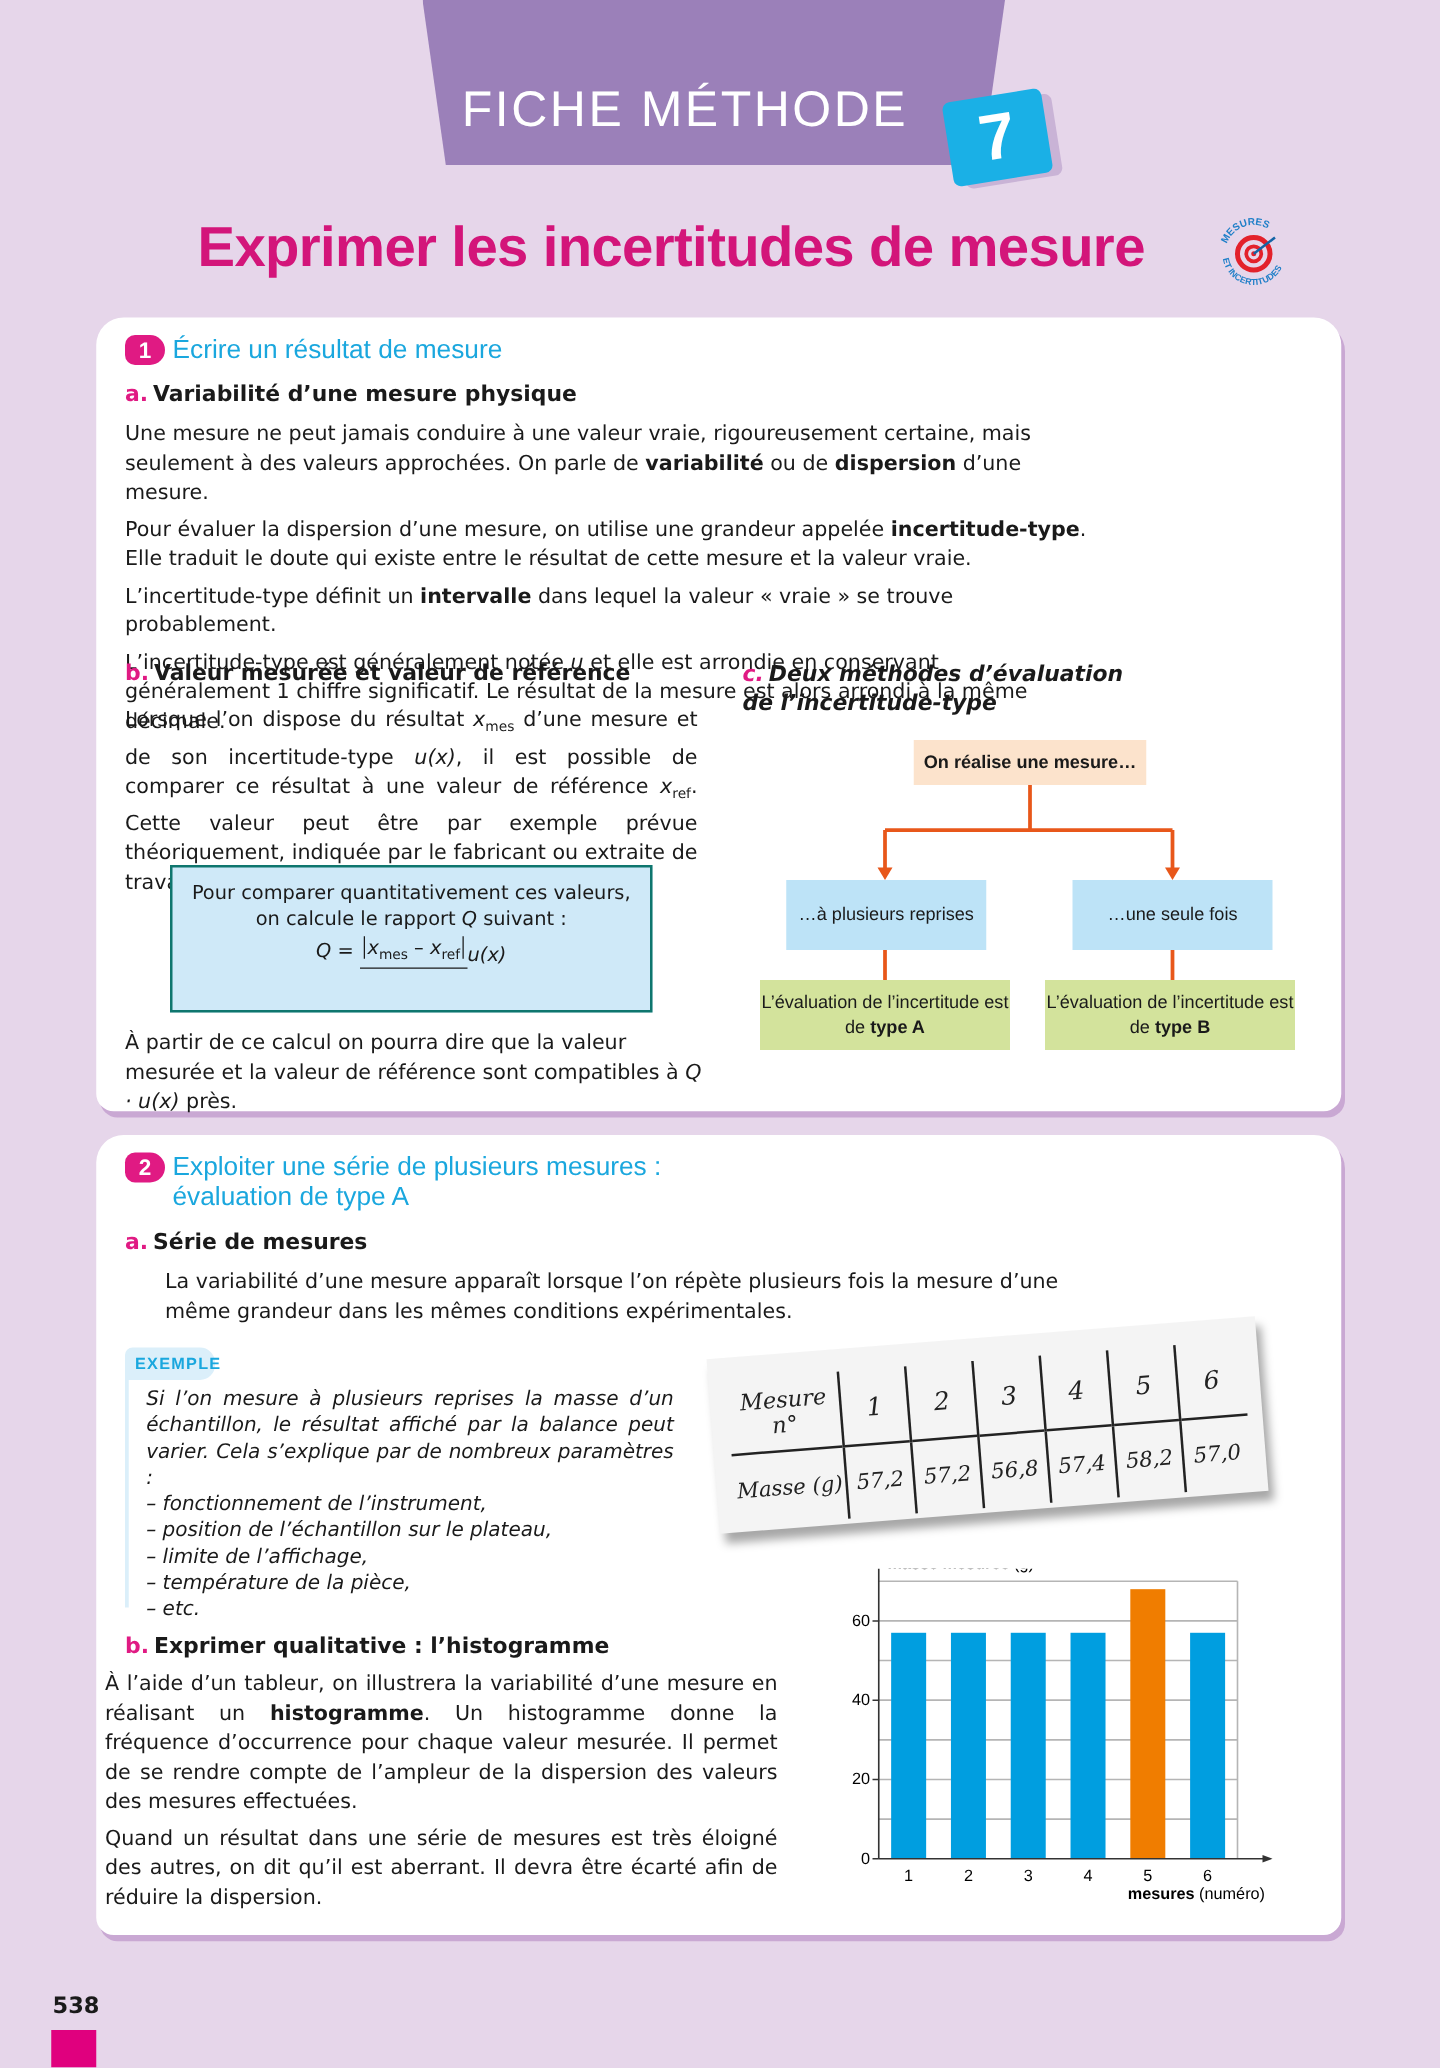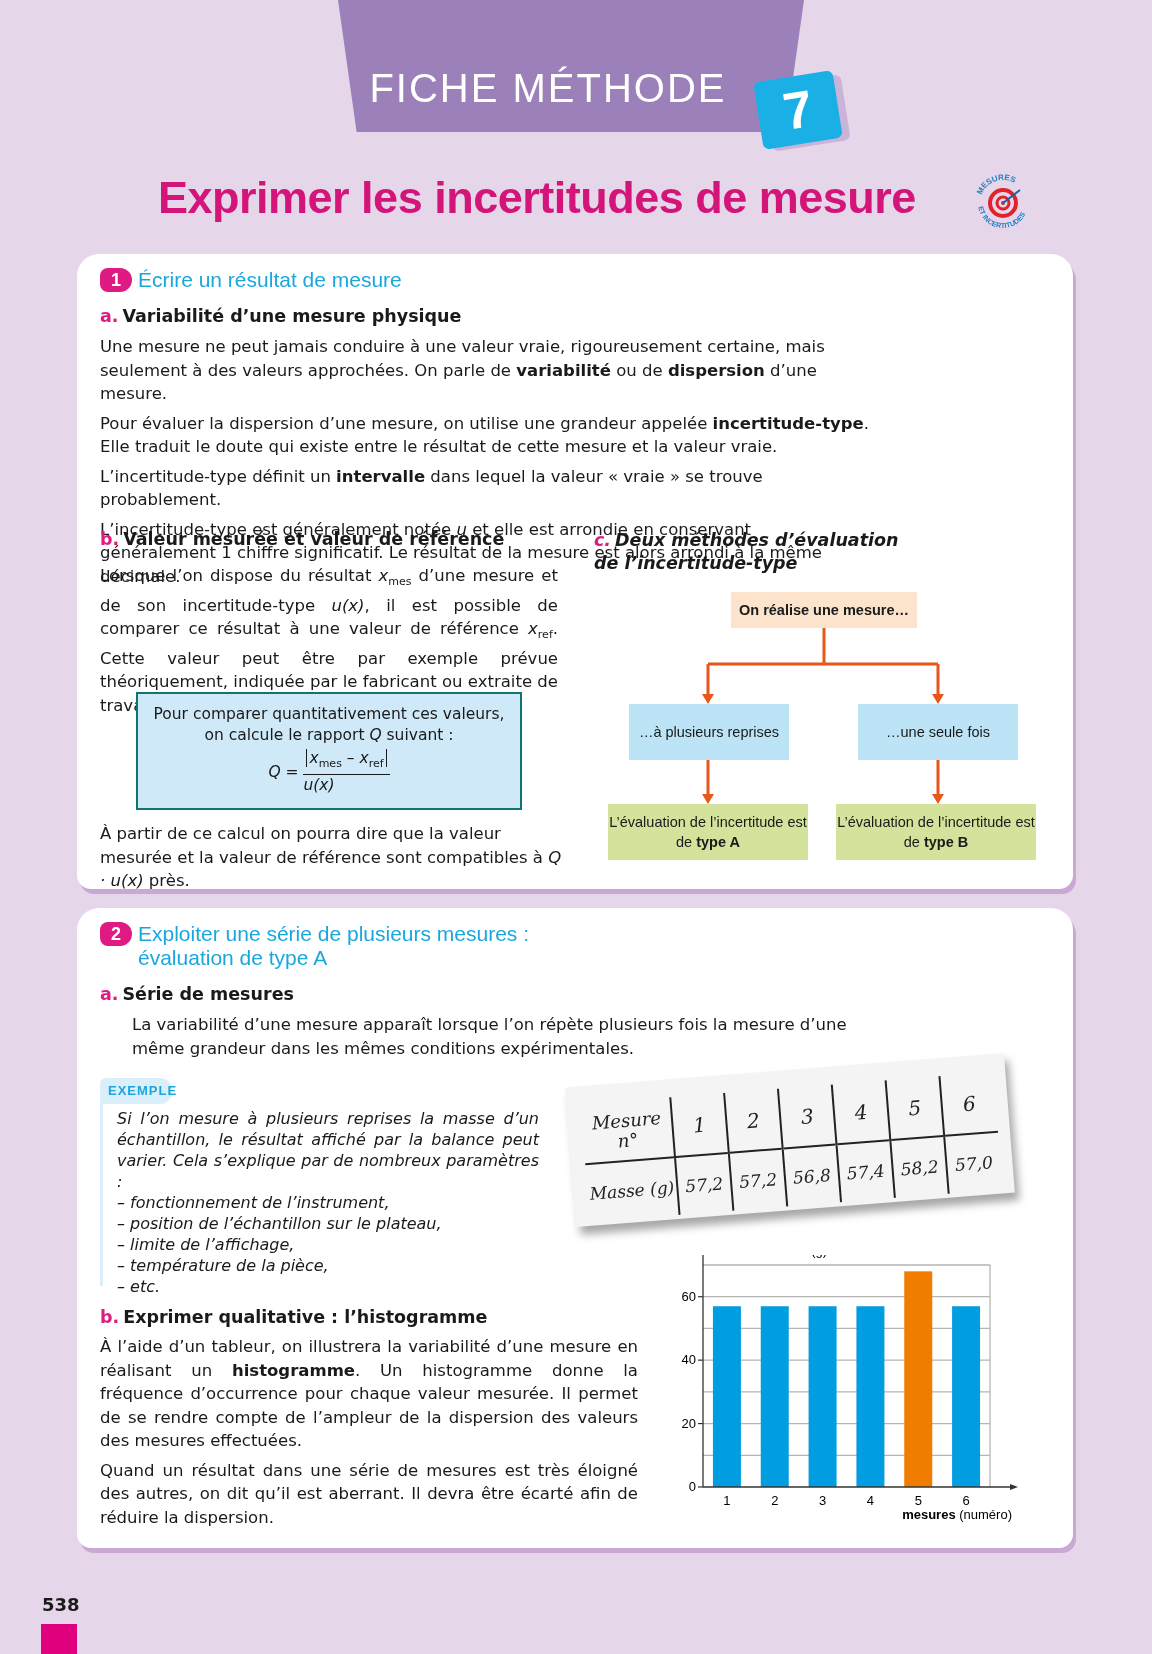--- a/index.html
+++ b/index.html
@@ -65,30 +65,30 @@
   .para p { margin-bottom: 6px; }
   .justify { text-align: justify; }
   b { font-weight: bold; }
   i { font-style: italic; }
   sub { font-size: 11px; vertical-align: -4px; }
   .qbox {
     position: absolute; left: 136px; top: 692px; width: 386px; height: 118px;
     background: #cfe9f8; border: 2px solid #0f766e;
     text-align: center; font-size: 15.5px; line-height: 21px; padding-top: 10px;
   }
-  .frac { display: inline-flex; flex-direction: column; align-items: flex-start; vertical-align: middle; }
+  .frac { display: inline-flex; flex-direction: row; align-items: flex-end; vertical-align: middle; }
   .frac .num { border-bottom: 1.5px solid #1a1a1a; padding: 0 3px; }
   .abs { border-left: 1.5px solid #1a1a1a; border-right: 1.5px solid #1a1a1a; padding: 0 2px; }
   .fc-box {
     position: absolute; font-family: "Liberation Sans", sans-serif; font-size: 14.5px;
     display: flex; align-items: center; justify-content: center; text-align: center; line-height: 20px;
   }
   .fc-top { left: 731px; top: 592px; width: 186px; height: 36px; background: #fce3cc; font-weight: bold; }
   .fc-mid { background: #bde3f7; width: 160px; height: 56px; top: 704px; }
-  .fc-bot { background: #d3e39c; width: 200px; height: 56px; top: 804px; }
+  .fc-bot { background: #d3e39c; width: 200px; height: 56px; top: 784px; }
   .fc-svg { position: absolute; left: 560px; top: 620px; width: 480px; height: 190px; }
   .exemple-tag {
     position: absolute; left: 100px; top: 1078px; width: 72px; height: 26px;
     background: #dbeffa; border-radius: 6px 12px 12px 0;
     color: #1aa7de; font-family: "Liberation Sans", sans-serif; font-weight: bold;
     font-size: 13px; letter-spacing: 1px; line-height: 26px; padding-left: 8px;
   }
   .exemple-bar {
     position: absolute; left: 100px; top: 1100px; width: 3px; height: 186px; background: #dbeffa;
   }
@@ -239,21 +239,21 @@
           <td>58,2</td>
           <td>57,0</td>
         </tr>
   </tbody>
     </table>
 </div>
 
 <div class="subhead" style="left:100px; top:1307px;">
   <span class="letter">b.</span><span>Exprimer qualitative : l’histogramme</span>
 </div>
-<div class="para justify" style="left:100px; top:1335px; width:538px;">
+<div class="para justify" style="left:84px; top:1335px; width:538px;">
   <p><span>À l’aide d’un tableur, on illustrera la variabilité d’une mesure en réalisant un </span><b>histogramme</b><span>. Un histogramme donne la fréquence d’occurrence pour chaque valeur mesurée. Il permet de se rendre compte de l’ampleur de la dispersion des valeurs des mesures effectuées.</span></p>
   <p>Quand un résultat dans une série de mesures est très éloigné des autres, on dit qu’il est aberrant. Il devra être écarté afin de réduire la dispersion.</p>
 </div>
 
 <svg class="chart-svg" id="chart" viewBox="0 0 400 270">
     <line x1="43" x2="330" y1="200.28571428571428" y2="200.28571428571428" stroke="#b5b5b5" stroke-width="1.3"></line>
     <line x1="43" x2="330" y1="168.57142857142858" y2="168.57142857142858" stroke="#b5b5b5" stroke-width="1.3"></line>
     <line x1="43" x2="330" y1="136.85714285714286" y2="136.85714285714286" stroke="#b5b5b5" stroke-width="1.3"></line>
     <line x1="43" x2="330" y1="105.14285714285715" y2="105.14285714285715" stroke="#b5b5b5" stroke-width="1.3"></line>
     <line x1="43" x2="330" y1="73.42857142857142" y2="73.42857142857142" stroke="#b5b5b5" stroke-width="1.3"></line>

